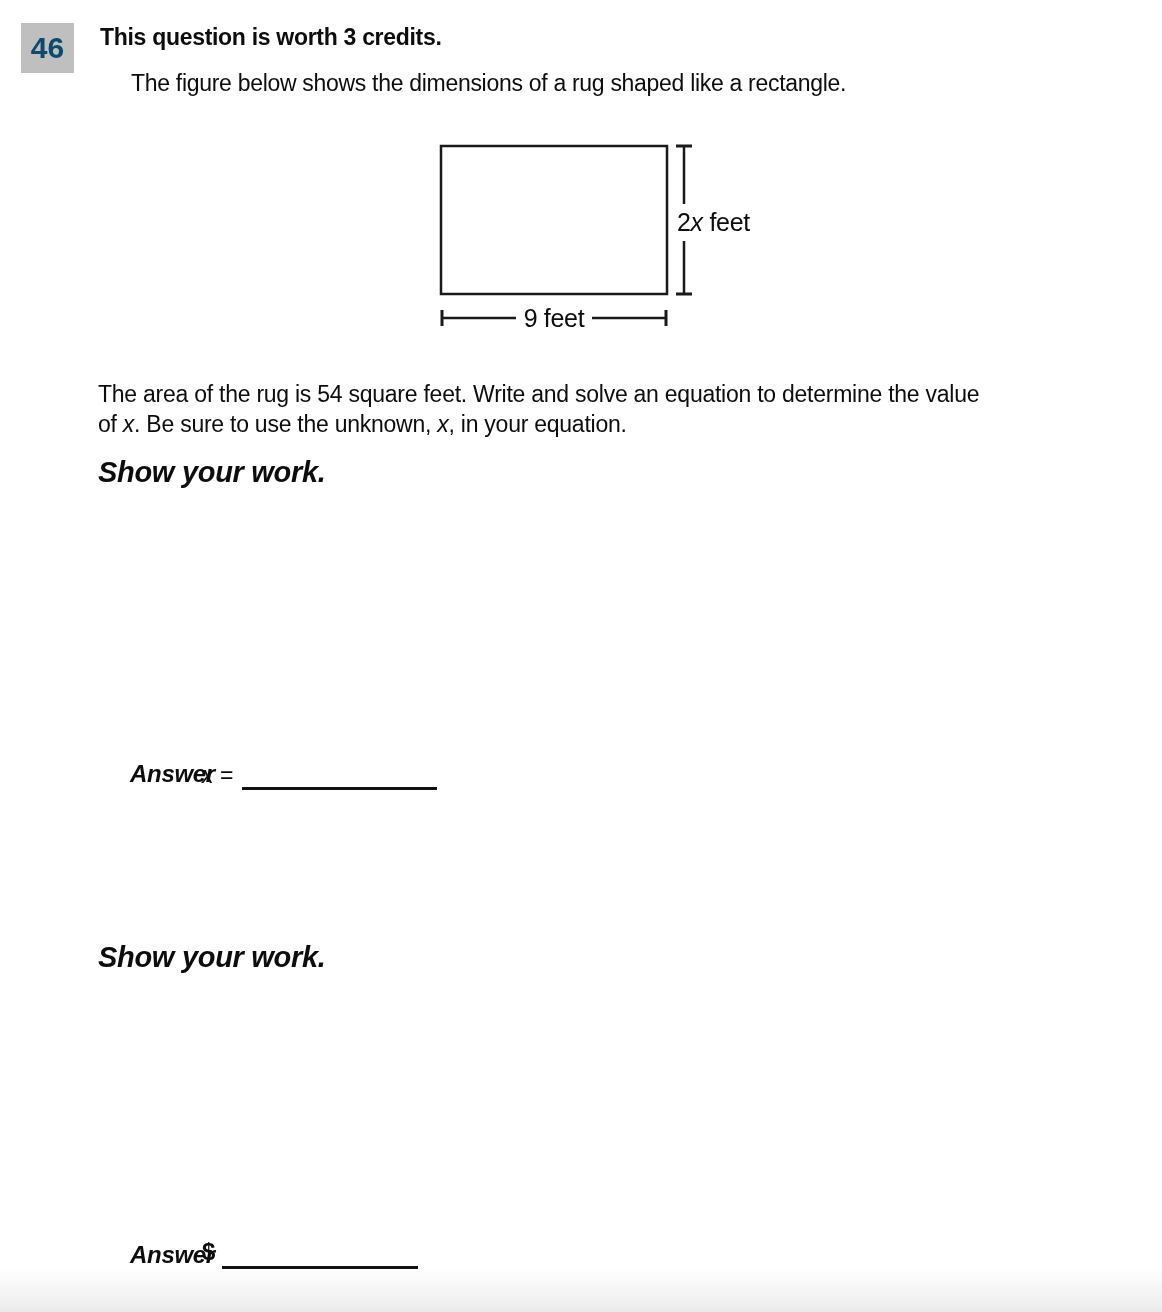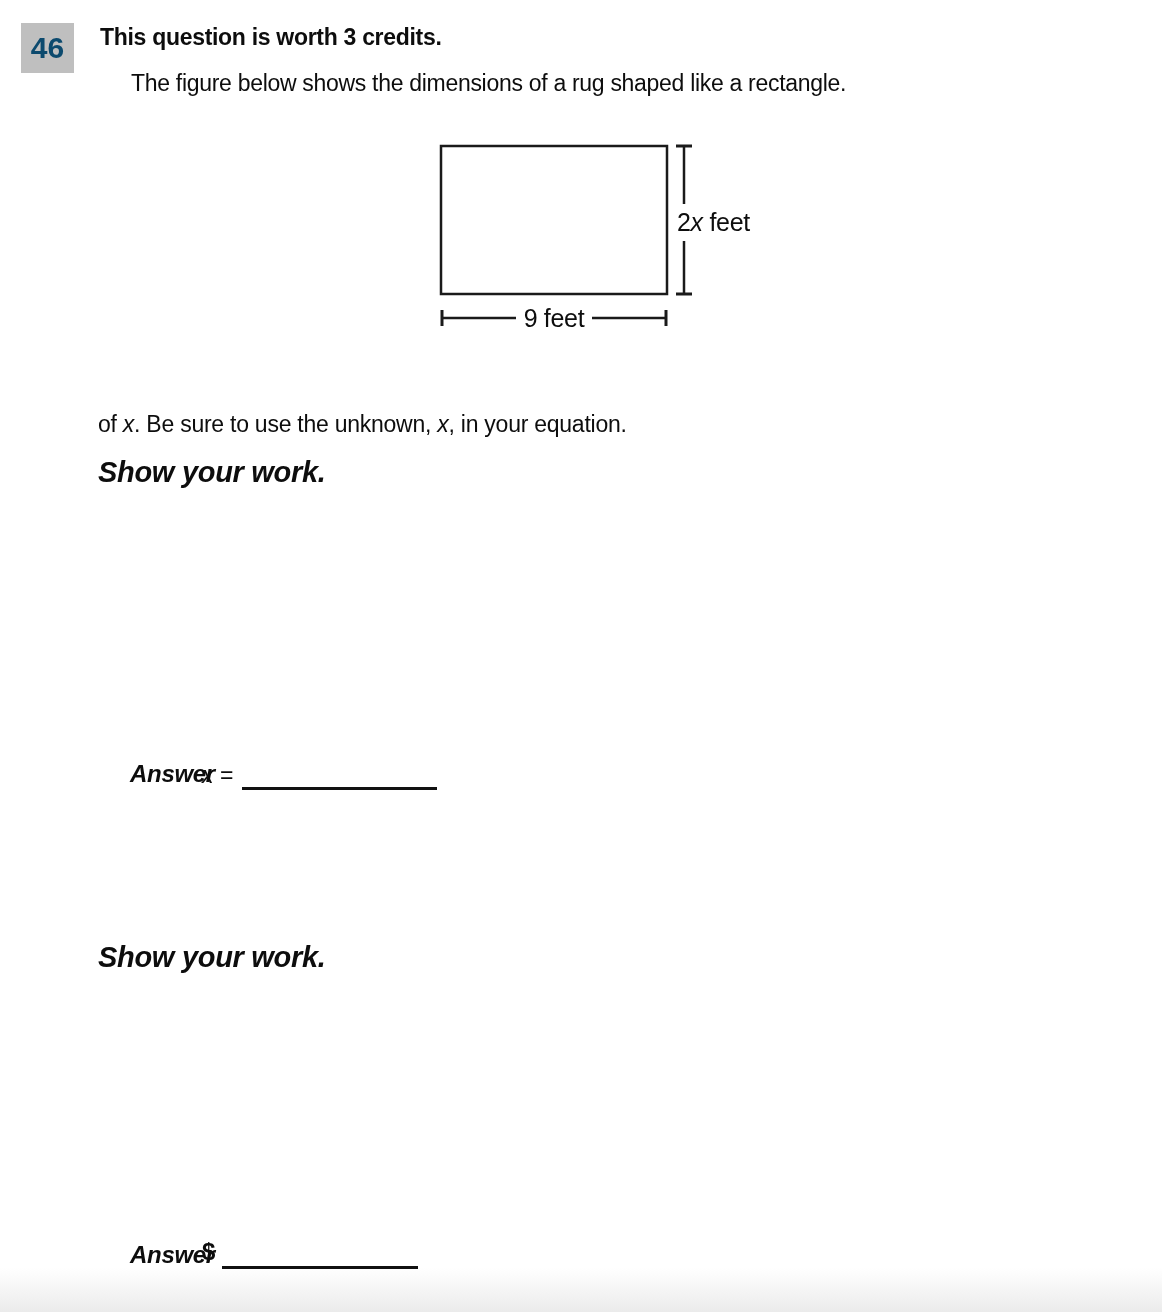--- a/index.html
+++ b/index.html
@@ -135,21 +135,21 @@
       <g>
         <line class="dim-stroke" x1="22" y1="172" x2="22" y2="188" stroke-width="3"></line>
         <line class="dim-stroke" x1="23" y1="180" x2="96" y2="180" stroke-width="2.5"></line>
         <line class="dim-stroke" x1="172" y1="180" x2="245" y2="180" stroke-width="2.5"></line>
         <line class="dim-stroke" x1="246" y1="172" x2="246" y2="188" stroke-width="3"></line>
       </g>
       <text x="134" y="189" text-anchor="middle">9 feet</text>
     </svg>
   </div>
 
-  <div class="para para-1"><br><span>of </span><span class="it">x</span><span>. Be sure to use the unknown, </span><span class="it">x</span><span>, in your equation.</span></div>
+  <div class="para para-1"><span>The area of the rug is 54 square feet. Write and solve an equation to determine the value</span><br><span>of </span><span class="it">x</span><span>. Be sure to use the unknown, </span><span class="it">x</span><span>, in your equation.</span></div>
 
   <div class="show-work show-work-1">Show your work.</div>
 
   <div class="answer-label answer-label-1">Answer</div>
   <div class="answer-var"><span class="it">x</span><span> =</span></div>
   <div class="blank-line blank-line-1"></div>
 
 
   <div class="show-work show-work-2">Show your work.</div>
 

